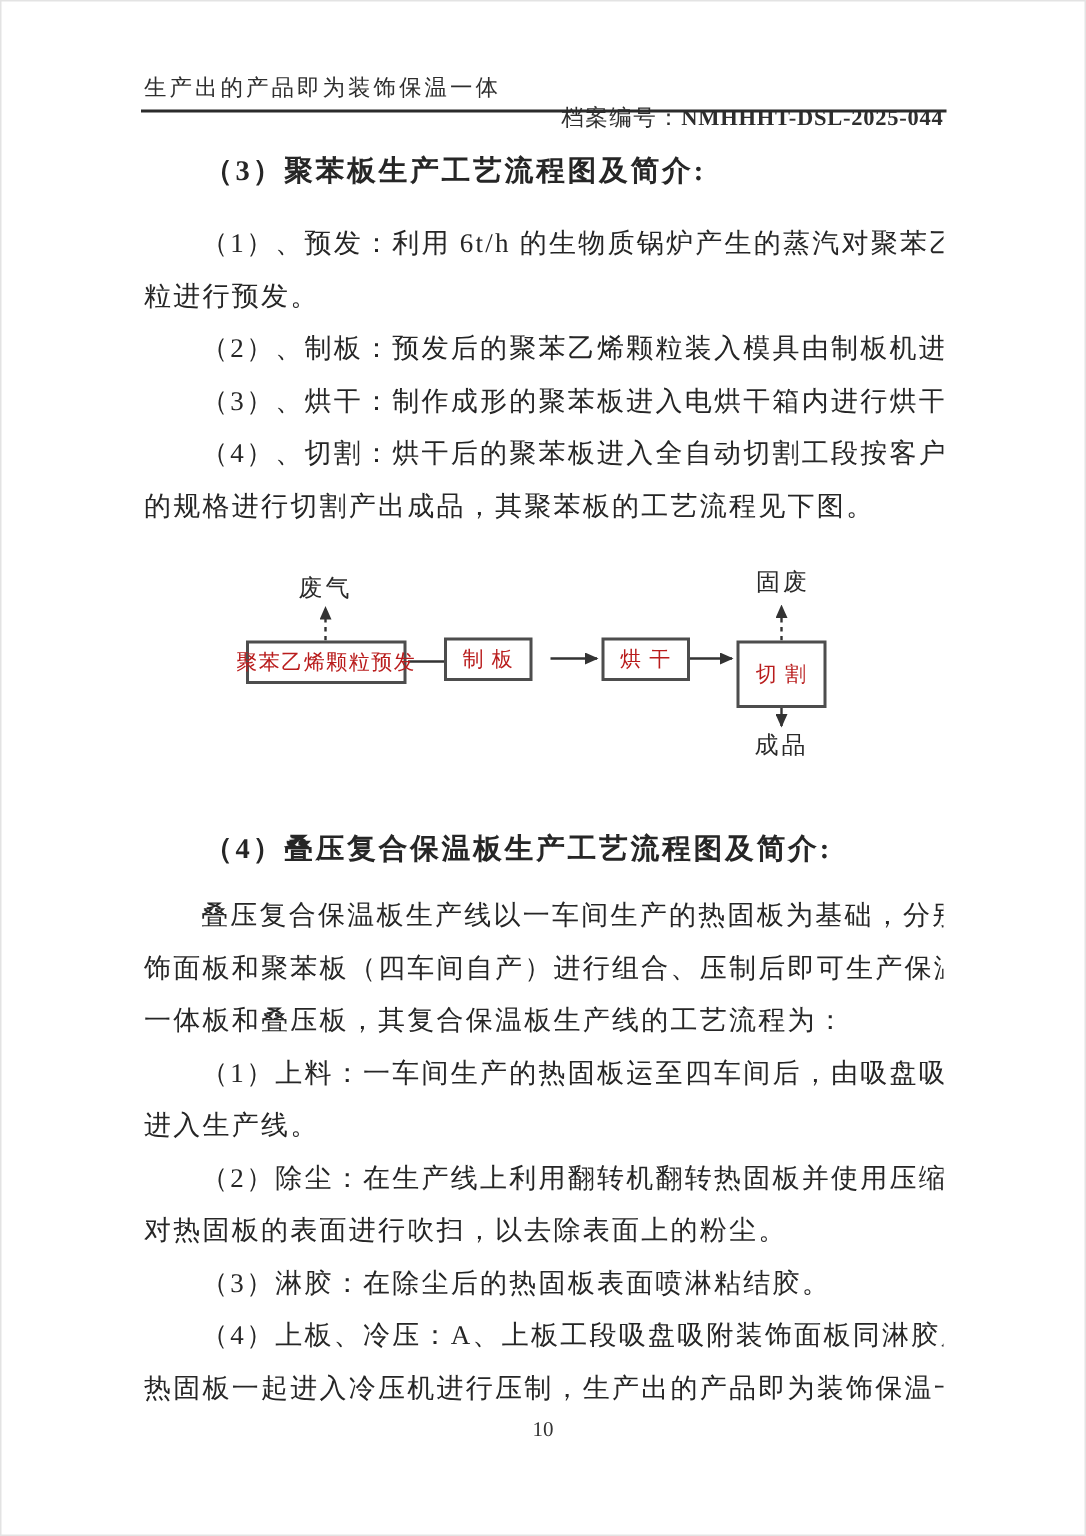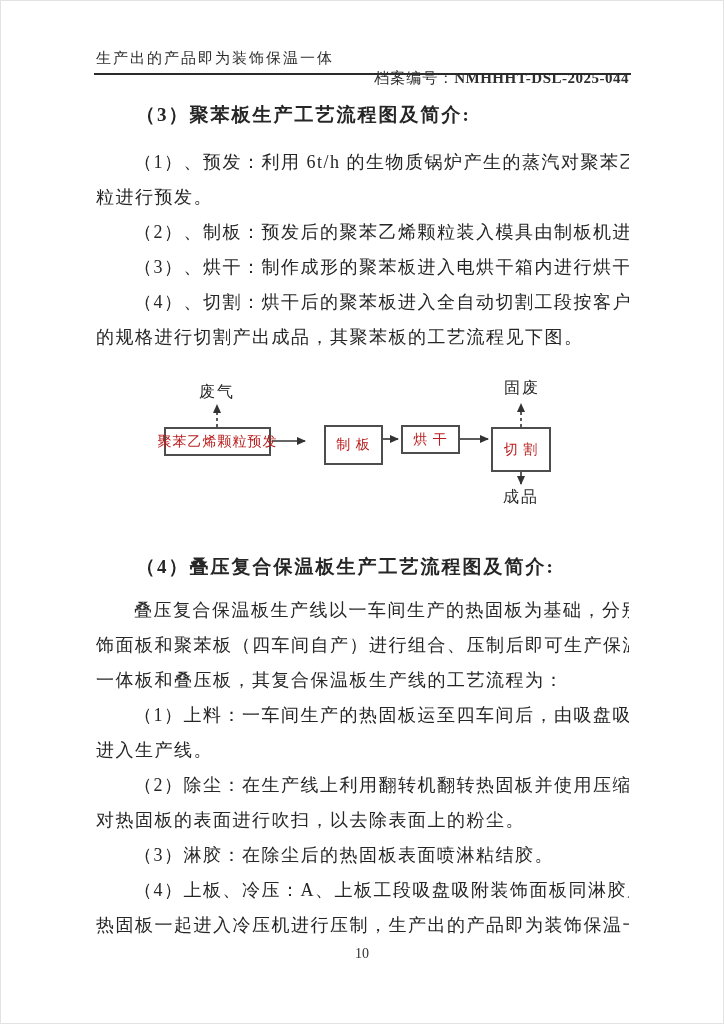--- a/index.html
+++ b/index.html
@@ -120,21 +120,21 @@
       <line x1="271" y1="62" x2="302" y2="62" stroke="#333" stroke-width="1.6" marker-end="url(#ah)"></line>
       <line x1="364" y1="62" x2="392" y2="62" stroke="#333" stroke-width="1.6" marker-end="url(#ah)"></line>
 
       <line x1="425" y1="78" x2="425" y2="107" stroke="#333" stroke-width="1.6" marker-end="url(#ah)"></line>
     </svg>
 
     <div class="dlabel" style="left:89px; top:5px;">废气</div>
     <div class="dlabel" style="left:394px; top:1px;">固废</div>
 
     <div class="dbox" style="left:68px;  top:50px; width:107px; height:29px;">聚苯乙烯颗粒预发</div>
-    <div class="dbox" style="left:228px; top:48px; width:59px;  height:40px;font-family:Liberation Serif, serif;">制 板</div>
+    <div class="dbox" style="left:200px; top:48px; width:59px;  height:29px;font-family:Liberation Serif, serif;">制 板</div>
     <div class="dbox" style="left:305px; top:48px; width:59px;  height:29px;">烘 干</div>
     <div class="dbox" style="left:395px; top:50px; width:60px;  height:45px;">切 割</div>
 
     <div class="dlabel" style="left:393px; top:110px;">成品</div>
   </div>
 
 
   <div class="sec sec4">
     <div class="heading h4">（4）叠压复合保温板生产工艺流程图及简介:</div>
     <div class="line indent">叠压复合保温板生产线以一车间生产的热固板为基础，分别与装</div>

